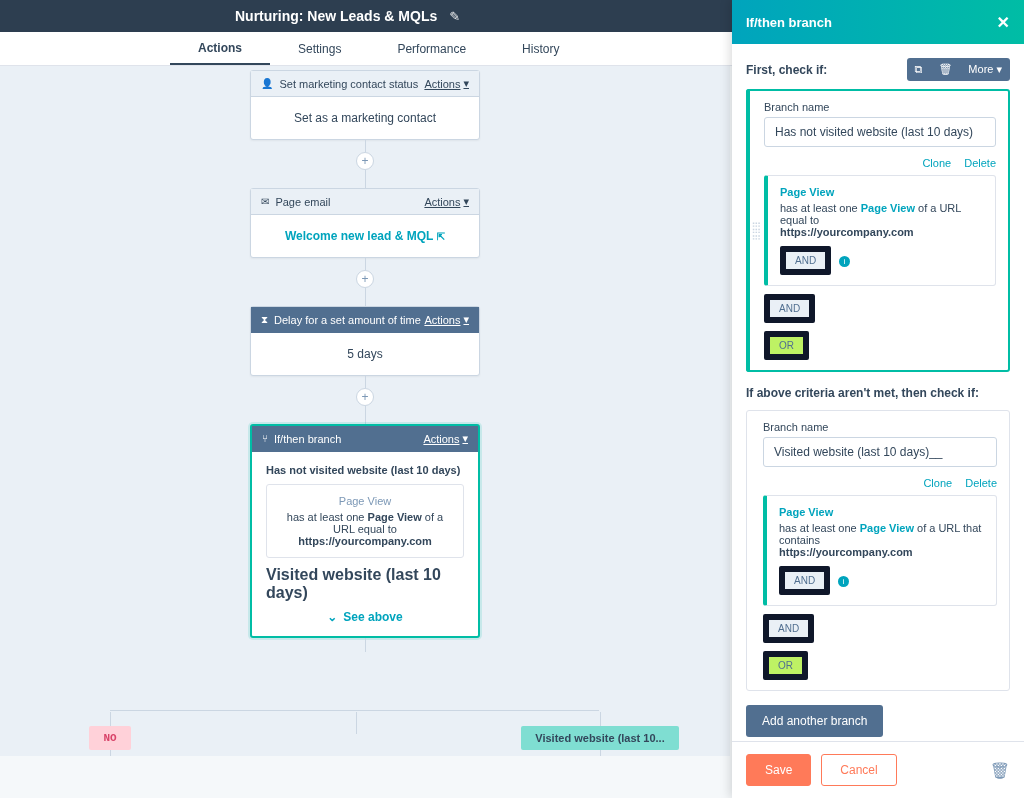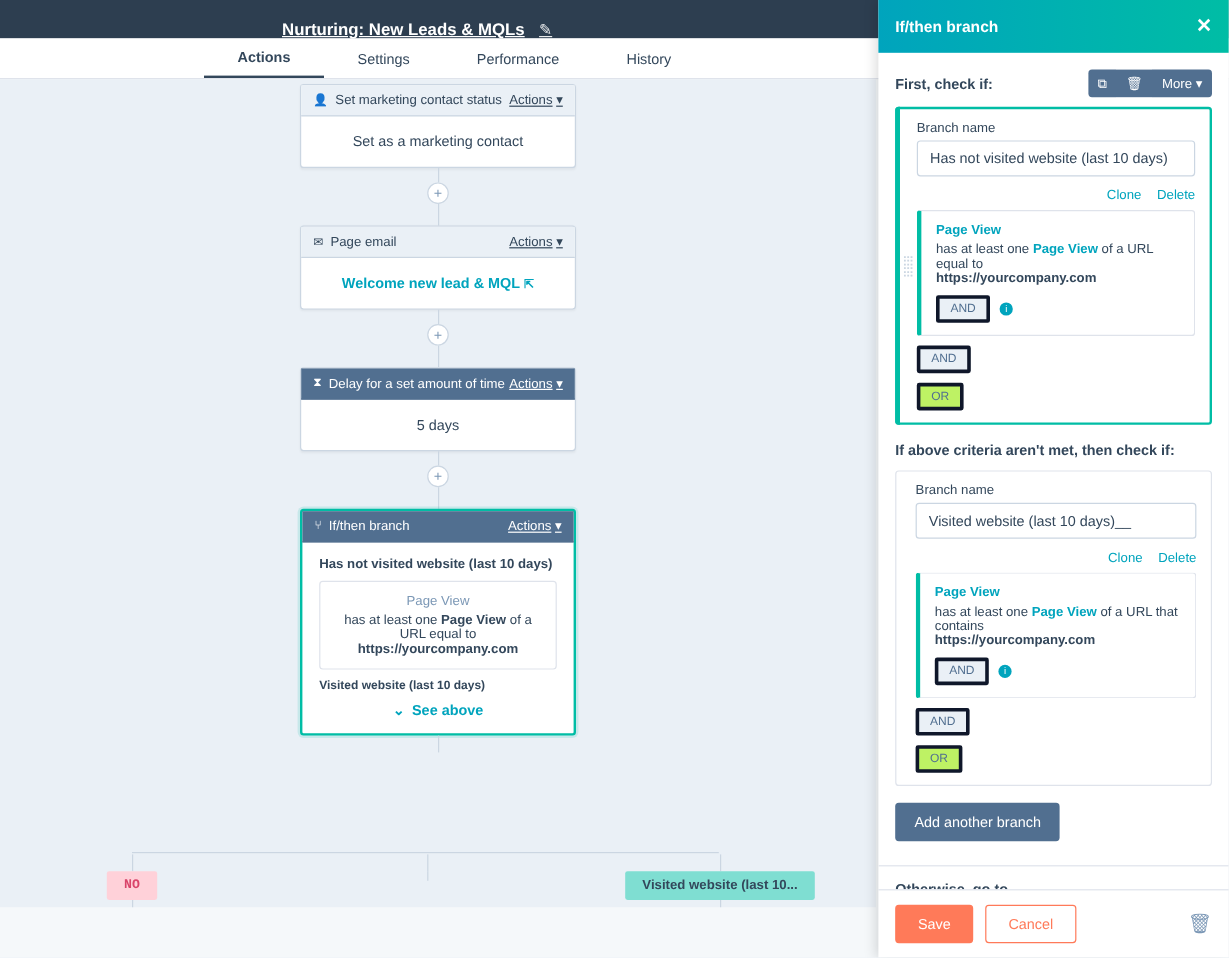--- a/index.html
+++ b/index.html
@@ -1,19 +1,19 @@
 <!DOCTYPE html>
 <html><head>
 <meta charset="utf-8">
 <style>
 * { box-sizing: border-box; margin: 0; padding: 0; font-family: -apple-system, BlinkMacSystemFont, "Segoe UI", Helvetica, Arial, sans-serif; }
 body { width: 1024px; height: 798px; overflow: hidden; background: #f5f8fa; position: relative; }
 
 
-.topbar { height: 32px; background: #2d3e50; display: flex; align-items: flex-end; padding: 0 20px 0 235px; color: #fff; font-size: 14px; text-decoration: underline; }
+.topbar { height: 32px; background: #2d3e50; display: flex; align-items: center; padding: 0 20px 0 235px; color: #fff; font-size: 14px; }
 .topbar .title { font-weight: 600; }
 .topbar .edit-icon { margin-left: 12px; font-size: 13px; opacity: .9; cursor: pointer; }
 
 
 .tabs { height: 34px; background: #fff; border-bottom: 1px solid #dfe3eb; display: flex; align-items: center; padding-left: 170px; font-size: 12px; color: #33475b; }
 .tabs .tab { padding: 0 28px; height: 100%; display: flex; align-items: center; cursor: pointer; }
 .tabs .tab.active { border-bottom: 2px solid #33475b; font-weight: 600; }
 
 
 .canvas { position: absolute; top: 66px; left: 0; width: 730px; height: 690px; background: #eaf0f6; overflow: hidden; }
@@ -62,21 +62,21 @@
 .branch-block.selected { border:2px solid #00bda5; }
 .branch-block .grip { position:absolute; left:2px; top:0; bottom:0; width:10px; display:flex; align-items:center; justify-content:center; color:#cbd6e2; font-size:10px; letter-spacing:-1px; writing-mode: vertical-rl; }
 .branch-block.selected::before { content:""; position:absolute; left:-2px; top:-2px; bottom:-2px; width:4px; background:#00bda5; border-radius:3px 0 0 3px; }
 .field-label { font-size:11px; color:#33475b; margin-bottom:4px; display:block; }
 .input { width:100%; border:1px solid #cbd6e2; border-radius:3px; padding:7px 10px; font-size:12px; color:#33475b; }
 .clone-del { text-align:right; font-size:11px; margin:10px 0 6px; }
 .clone-del .lnk { color:#00a4bd; cursor:pointer; margin-left:10px; }
 .crit { border:1px solid #dfe3eb; border-left:4px solid #00bda5; border-radius:3px; padding:10px 12px; font-size:11px; color:#33475b; }
 .crit .pv-title { color:#00a4bd; font-size:11px; font-weight:600; display:block; margin-bottom:4px; }
 .crit .url { font-weight:600; }
-.chip { display:inline-block; border:3px solid #0f172a; background:#eaf0f6; color:#516f90; font-size:10px; padding:3px 9px; border-radius:2px; margin-top:8px; margin-right:6px; cursor:pointer; }
+.chip { display:inline-block; border:6px solid #0f172a; background:#eaf0f6; color:#516f90; font-size:10px; padding:3px 9px; border-radius:2px; margin-top:8px; margin-right:6px; cursor:pointer; }
 .chip.plain { background:#bef264; }
 .info-dot { display:inline-block; width:11px; height:11px; border-radius:50%; background:#00a4bd; color:#fff; font-size:8px; text-align:center; line-height:11px; vertical-align:middle; margin-left:2px; }
 
 .section-label { font-size:12px; font-weight:600; color:#33475b; margin:4px 0 10px; }
 .add-branch { background:#516f90; color:#fff; border:none; padding:9px 16px; border-radius:3px; font-size:12px; cursor:pointer; margin-bottom:14px; }
 .divider { height:1px; background:#dfe3eb; margin:6px -14px 12px; }
 
 .panel-footer { border-top:1px solid #dfe3eb; padding:12px 14px; display:flex; align-items:center; gap:10px; }
 .btn { padding:8px 18px; border-radius:3px; font-size:12px; cursor:pointer; }
 .btn-save { background:#ff7a59; border:1px solid #ff7a59; color:#fff; }
@@ -162,21 +162,21 @@
             <span>Actions</span> 
             <span>▾</span>
           </span>
       </div>
       <div class="card-body">
         <div style="font-weight:600; font-size:11px;">Has not visited website (last 10 days)</div>
         <div class="inner-box">
           <span class="pv">Page View</span>
           <span>has at least one </span><b>Page View</b><span> of a URL equal to </span><b>https://yourcompany.com</b>
         </div>
-        <div style="font-weight:600; font-size:10px;">Visited website (last 10 days)</div>
+        <div style="font-weight:600; font-size:16px;">Visited website (last 10 days)</div>
         <div class="see-more">
             <span>⌄</span>
             <span>See above</span>
           </div>
       </div>
     </div>
     <div class="connector" style="height:14px"></div>
   </div>
 
   <div class="branch-row">

